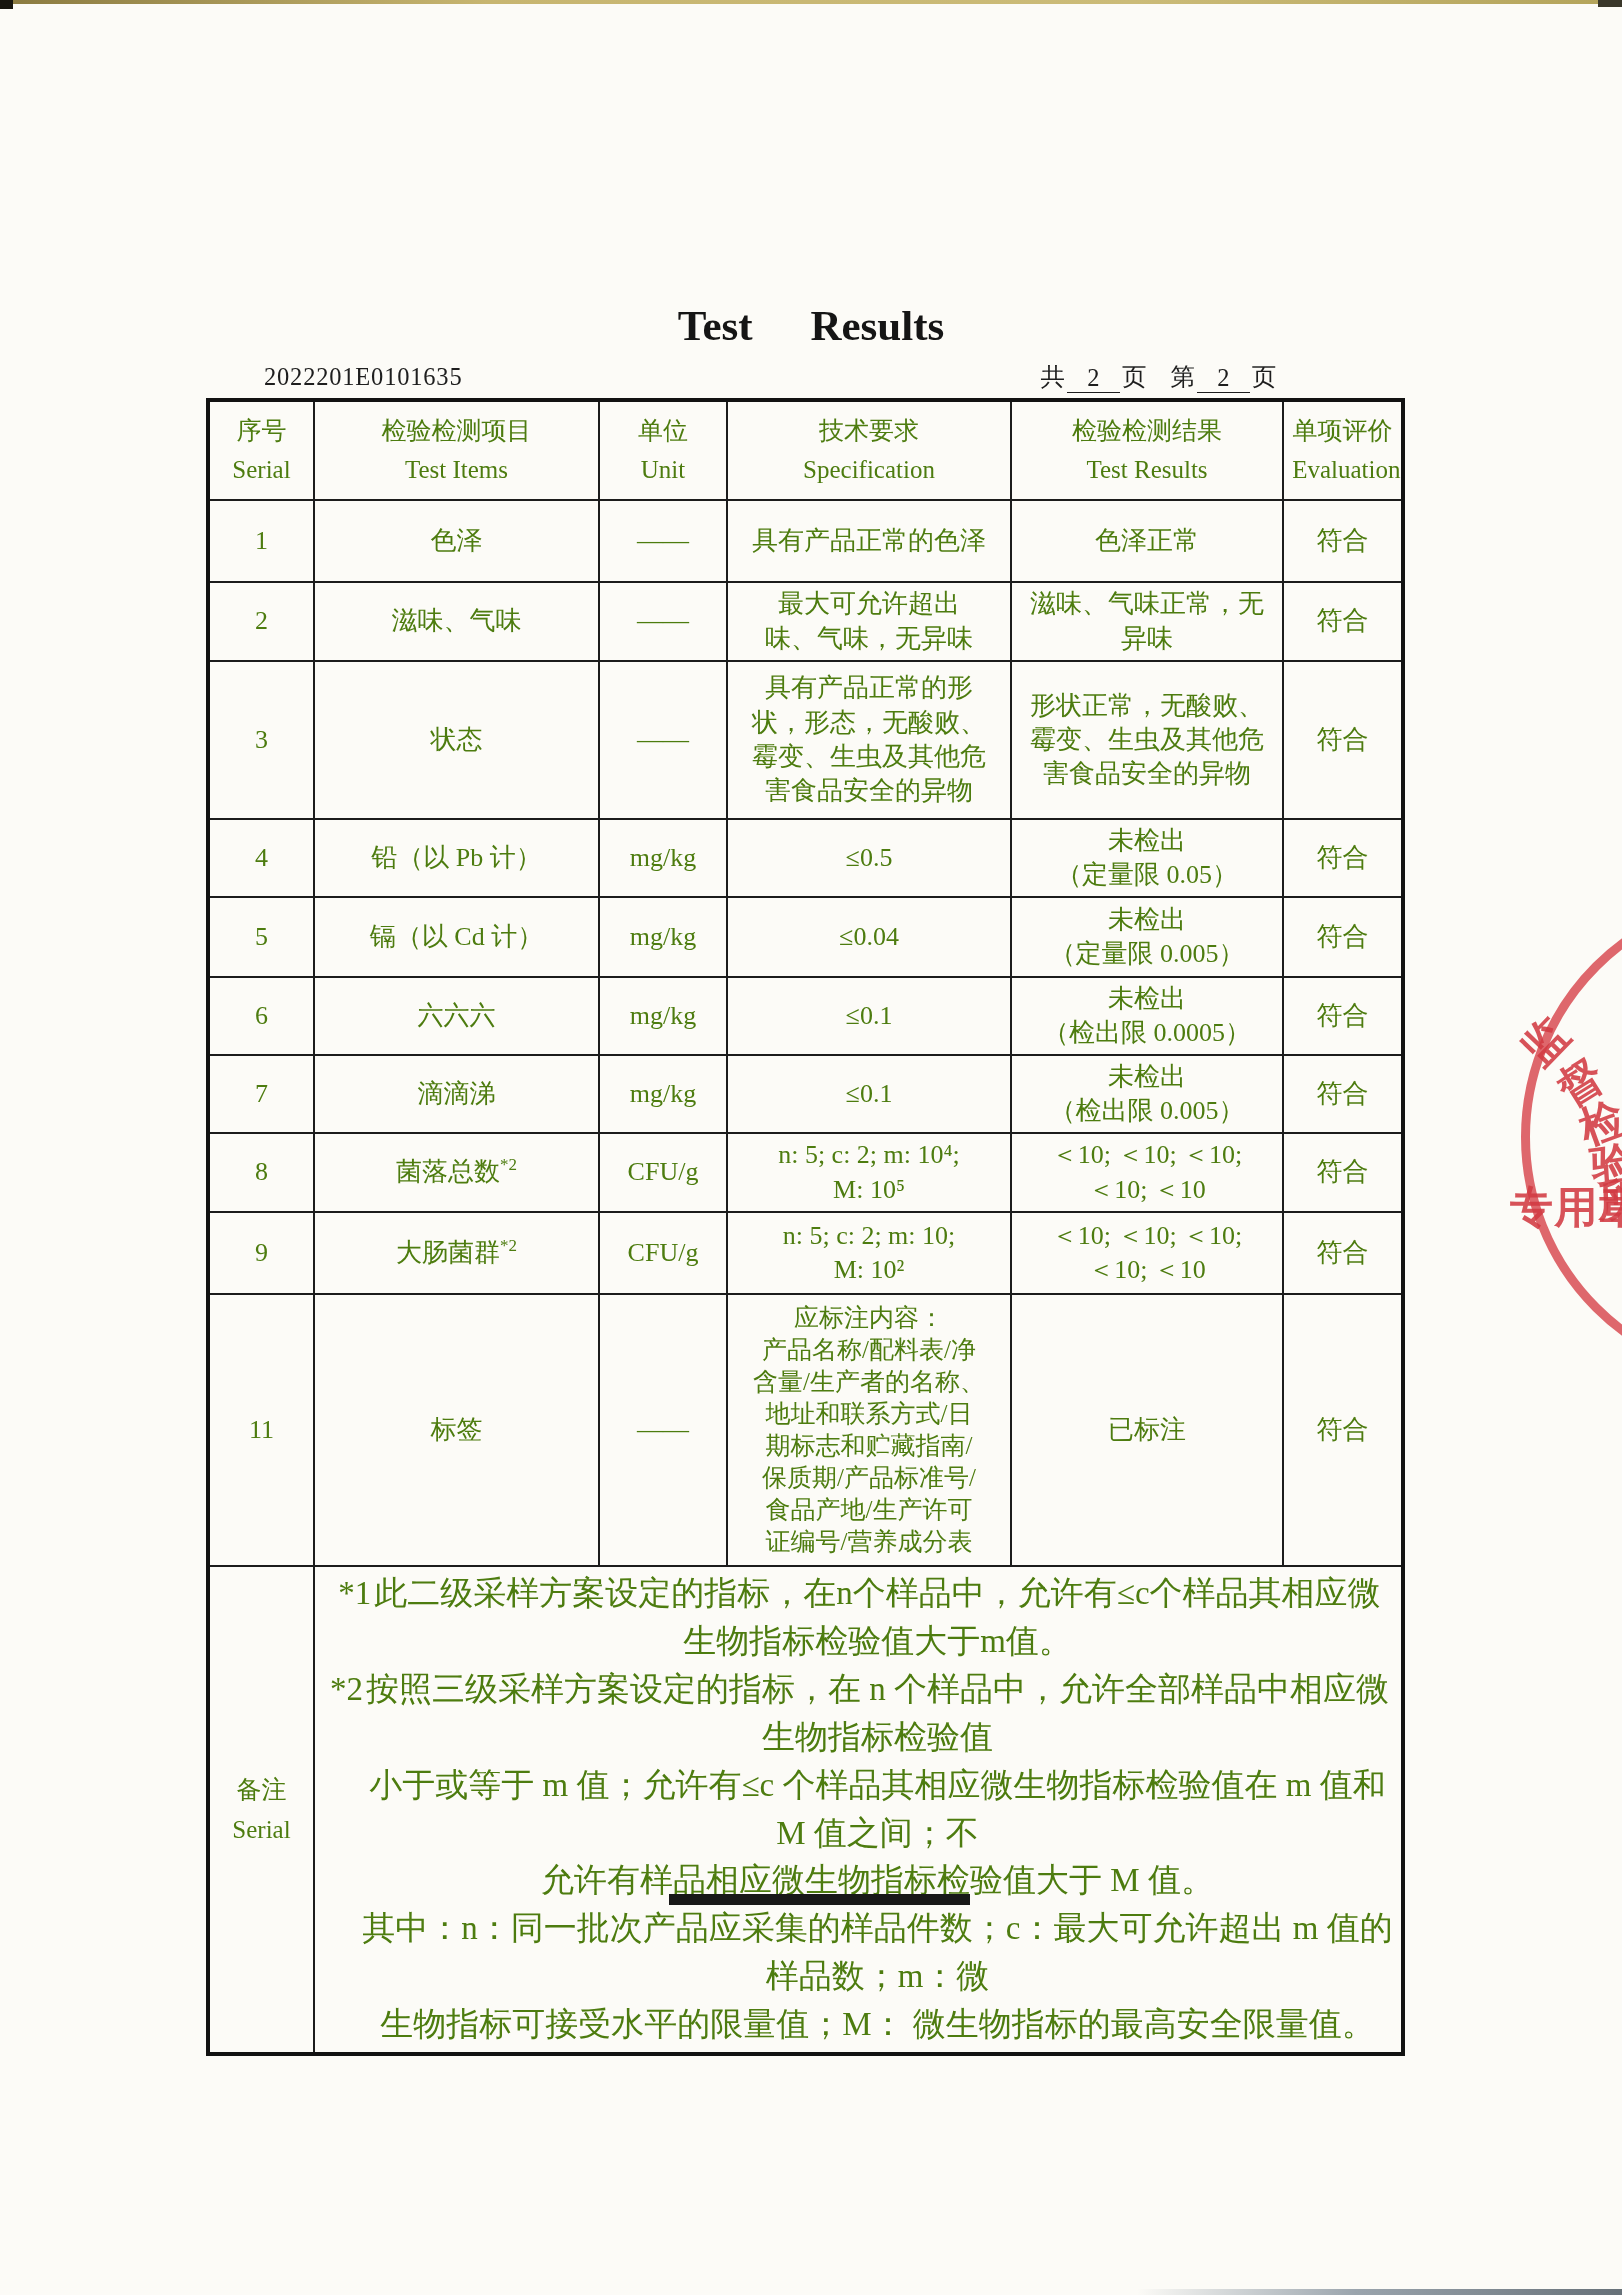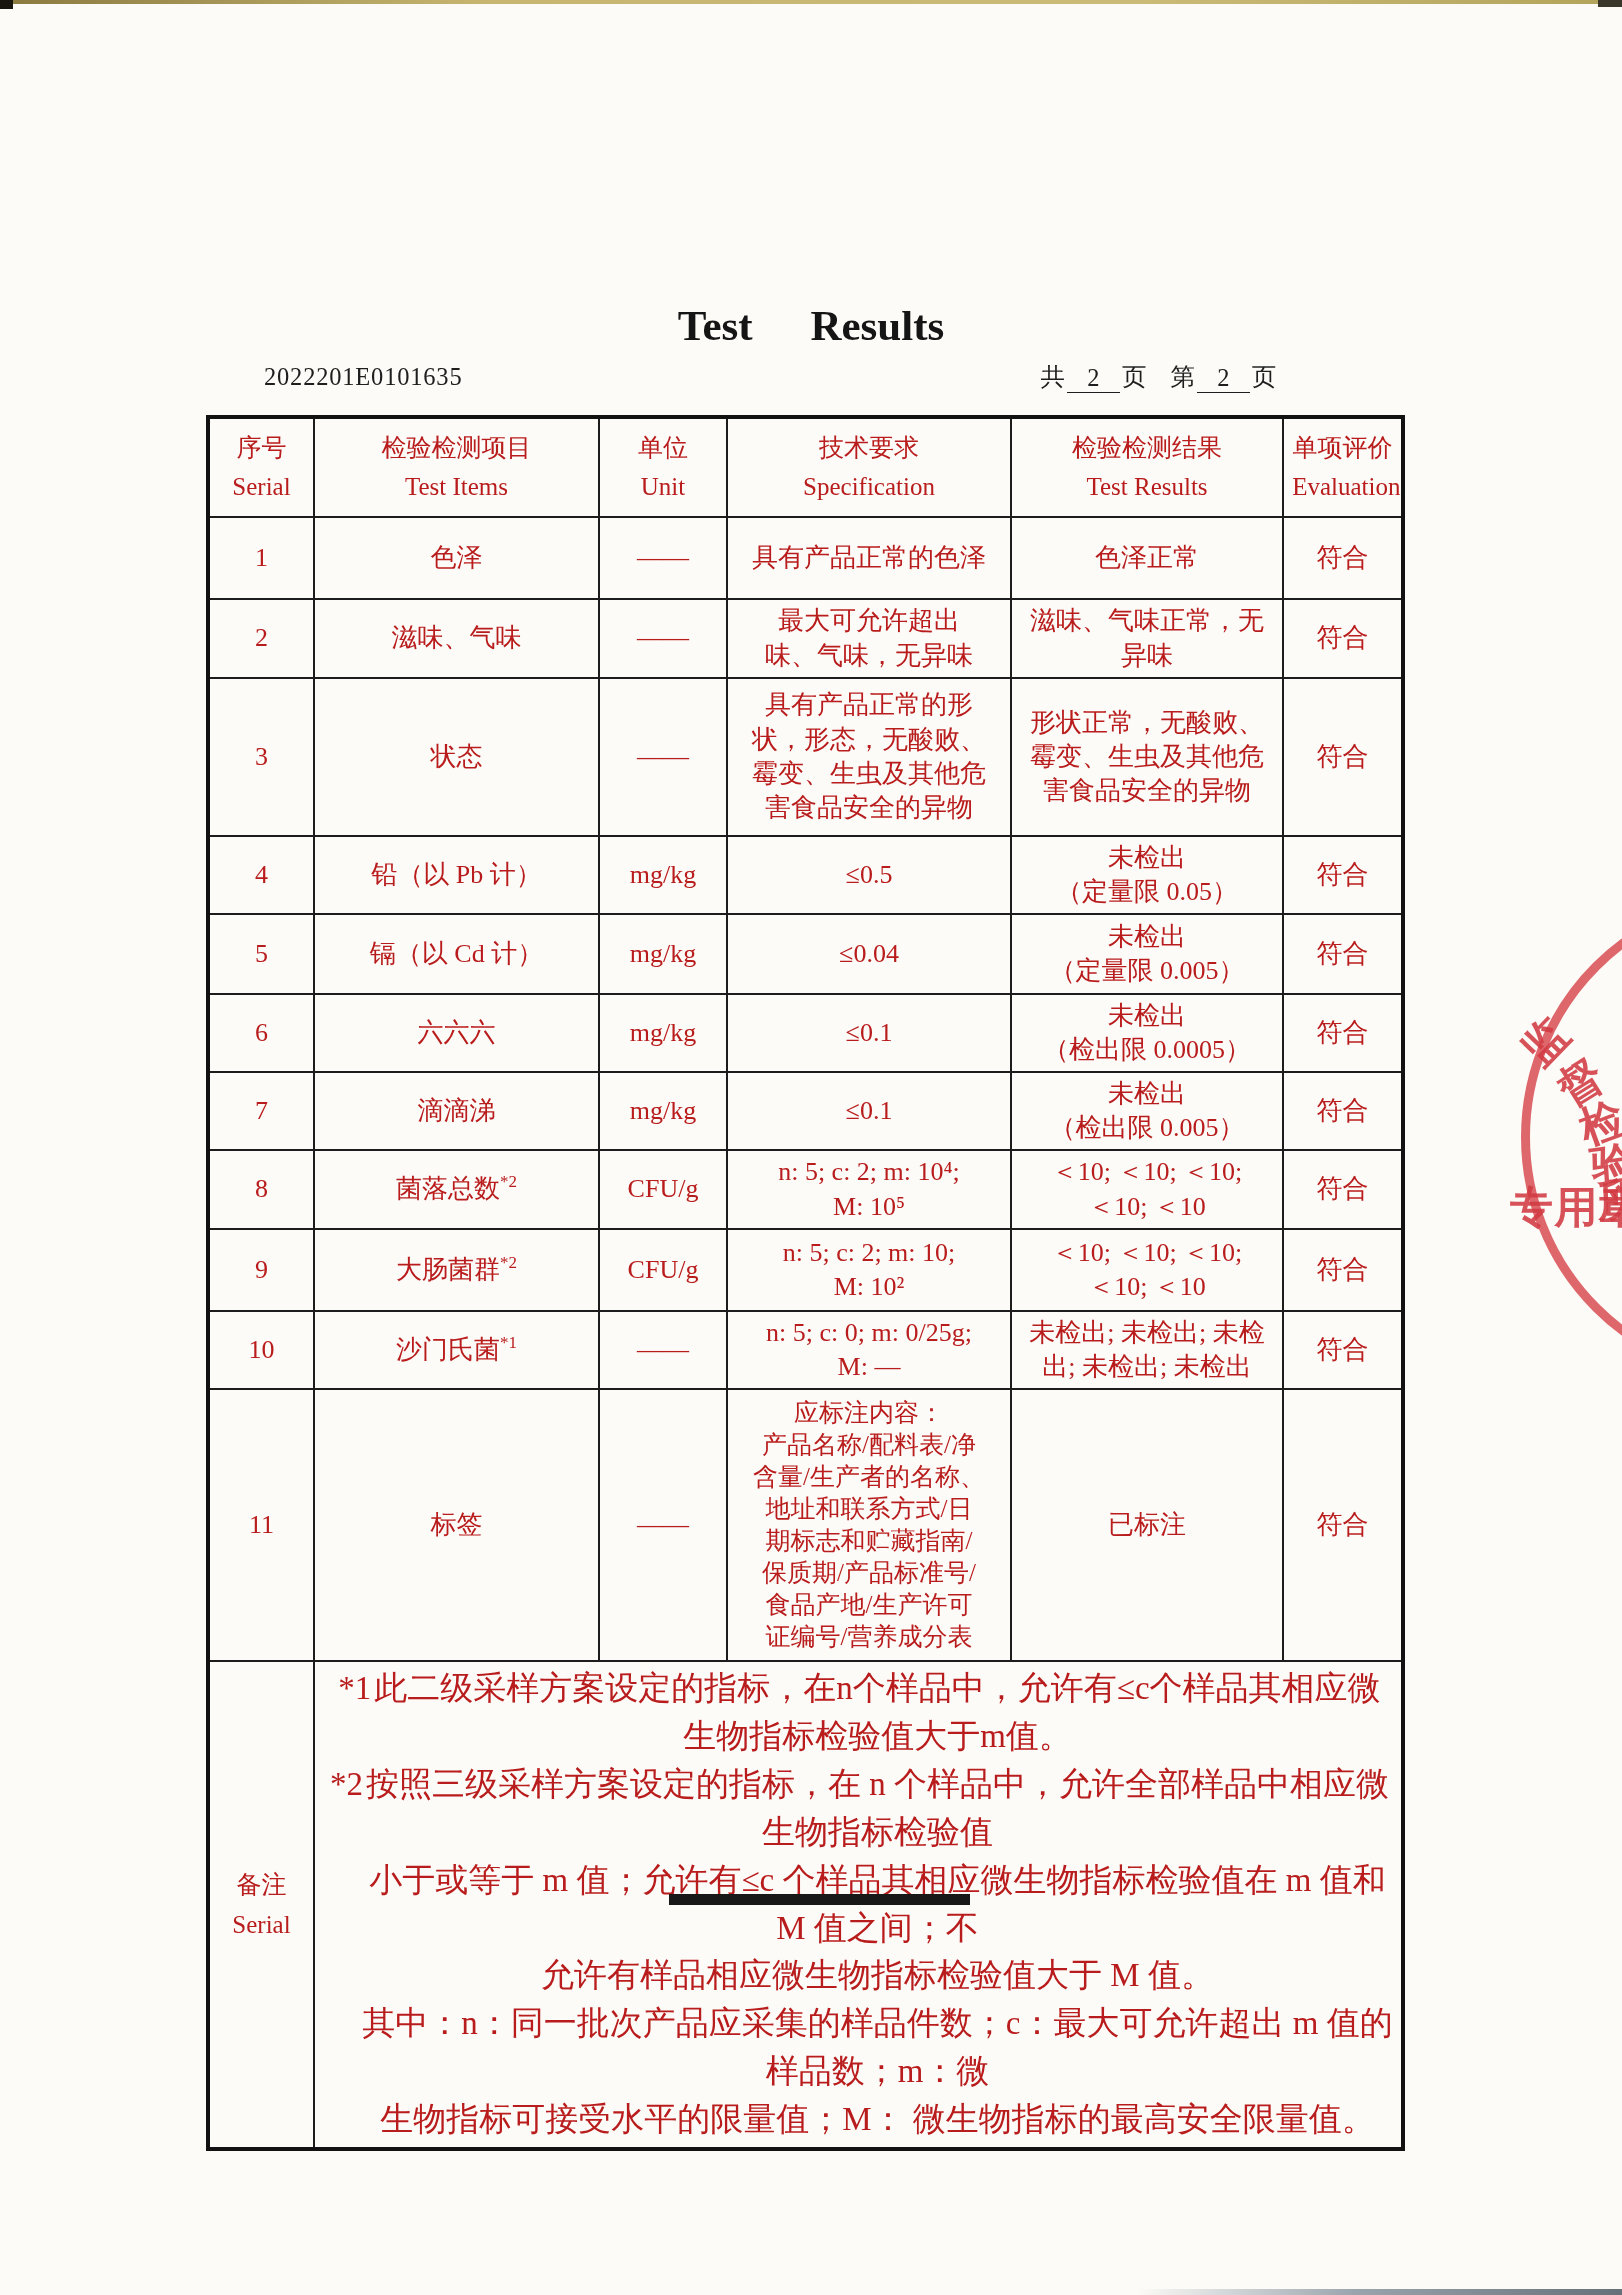--- a/index.html
+++ b/index.html
@@ -32,21 +32,21 @@
   .pagination .lbl{margin:0 1.6px;}
   .pagination .num{display:inline-block;min-width:47px;text-align:center;
     border-bottom:1.6px solid #1e1e1e;padding:0 3.3px;}
   .pagination .gap{width:21px;}
 
   
   table.results{
     position:absolute;left:206px;top:398px;width:1194px;
     border-collapse:collapse;table-layout:fixed;
     border:4.1px solid #121212;
-    font-size:26px;line-height:1.32;color:#b91c1c;margin-top:17px;
+    font-size:26px;line-height:1.32;color:#4d7c0f;
   }
   table.results td,table.results th{
     border:2.5px solid #1c1c1c;
     vertical-align:middle;
     padding:3.3px 8.2px;
     font-weight:normal;
     text-align:center;
     overflow:hidden;
   }
   .hdr{font-size:25px;line-height:1.55;}
@@ -222,30 +222,20 @@
       <td>9</td>
       <td class="c-item"><span>大肠菌群</span><sup class="isup">*2</sup></td>
       <td>CFU/g</td>
       <td class="al pre">n: 5; c: 2; m: 10;
 M: 10²</td>
       <td class="pre">＜10; ＜10; ＜10;
 ＜10; ＜10</td>
       <td>符合</td>
     </tr>
 
-    <tr style="height:78px">
-      <td>10</td>
-      <td class="c-item"><span>沙门氏菌</span><sup class="isup">*1</sup></td>
-      <td>——</td>
-      <td class="al pre">n: 5; c: 0; m: 0/25g;
-M: —</td>
-      <td class="al pre">未检出; 未检出; 未检
-出; 未检出; 未检出</td>
-      <td>符合</td>
-    </tr>
 
     <tr style="height:272px">
       <td>11</td>
       <td class="c-item">标签</td>
       <td>——</td>
       <td class="al pre" style="line-height:1.28;font-size:25px">应标注内容：
 产品名称/配料表/净
 含量/生产者的名称、
 地址和联系方式/日
 期标志和贮藏指南/

